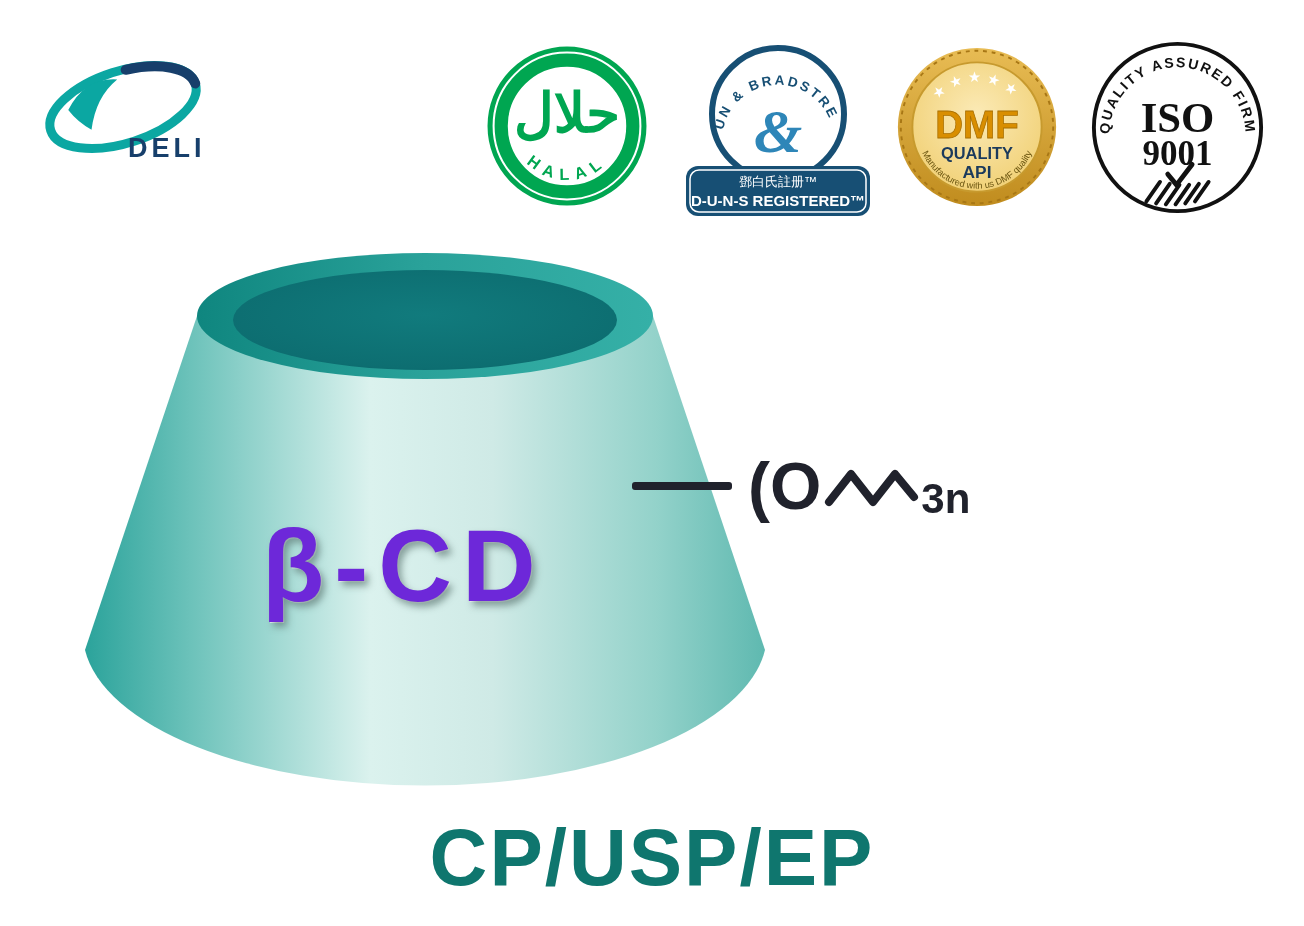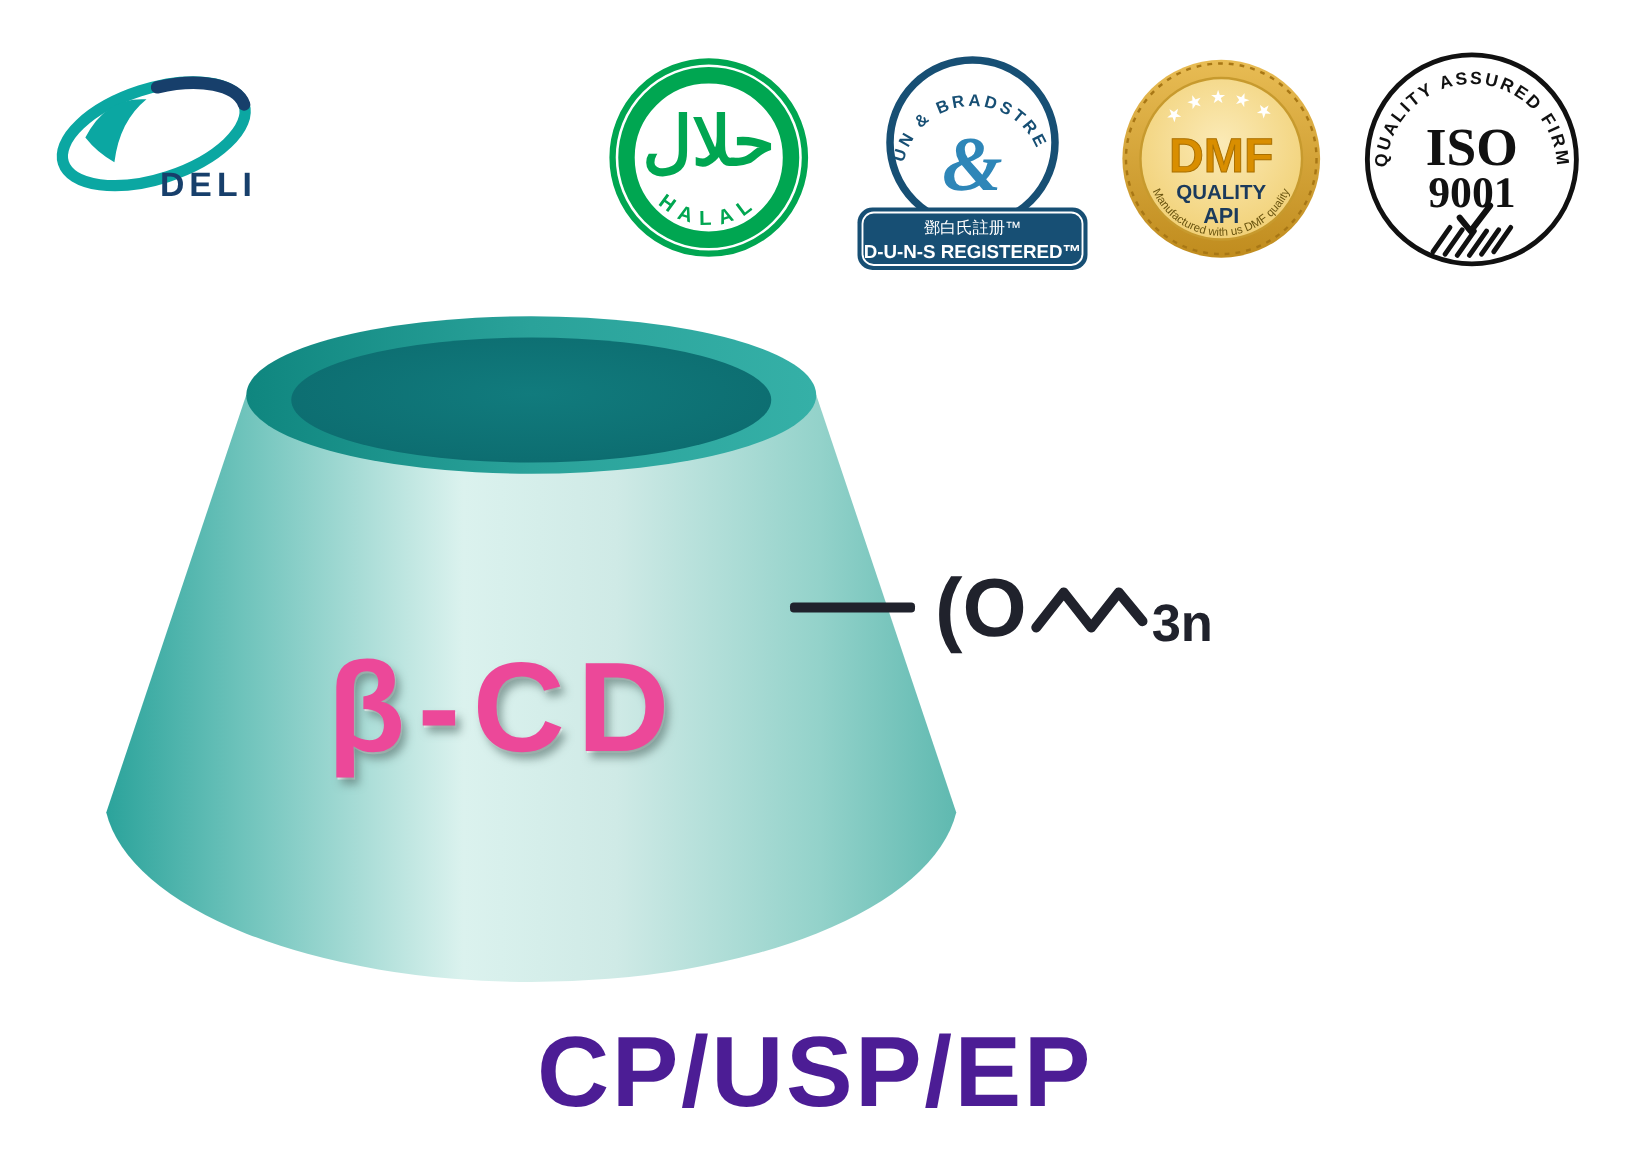--- a/index.html
+++ b/index.html
@@ -19,21 +19,21 @@
   
   .badge{position:absolute;}
 
   
   .cone-label{
     position:absolute;
     left:262px;top:508px;
     font-size:102px;
     font-weight:bold;
     letter-spacing:10px;
-    color:#ec4899;
+    color:#6d28d9;
     text-shadow:4px 5px 7px rgba(92,118,114,0.65), 1px 1px 0 rgba(255,255,255,0.8);
     white-space:nowrap;
   }
 
   
   .formula{
     position:absolute;
     left:632px;top:448px;
     display:flex;
     align-items:center;
@@ -55,21 +55,21 @@
   }
 
   
   .grades{
     position:absolute;
     left:50%;top:812px;
     transform:translateX(-50%);
     font-size:80px;
     font-weight:bold;
     letter-spacing:2px;
-    color:#4c1d95;
+    color:#0f766e;
     white-space:nowrap;
   }
 </style>
 </head>
 <body>
 
 <div class="stage">
 
   <svg class="abs" style="left:0;top:0;" width="1304" height="926" viewBox="0 0 1304 926">
     <defs>

